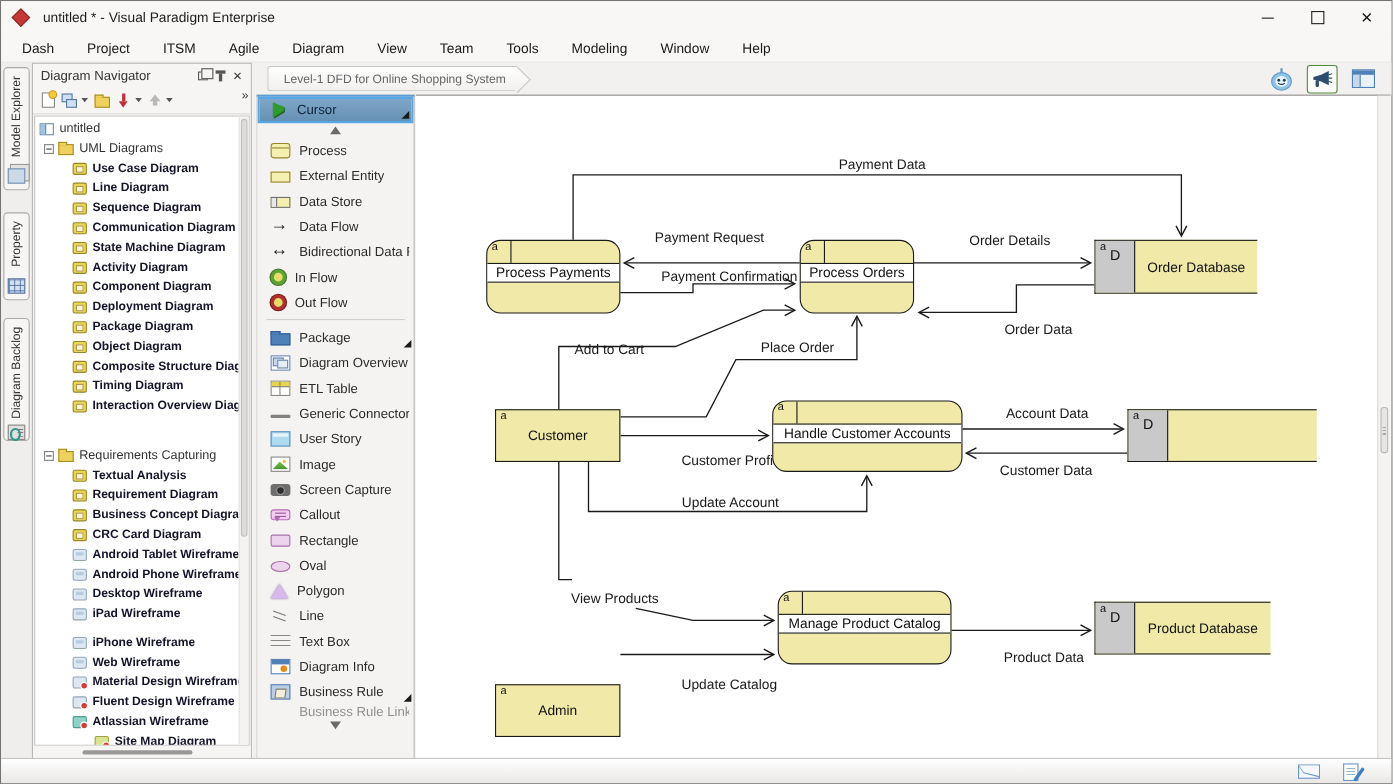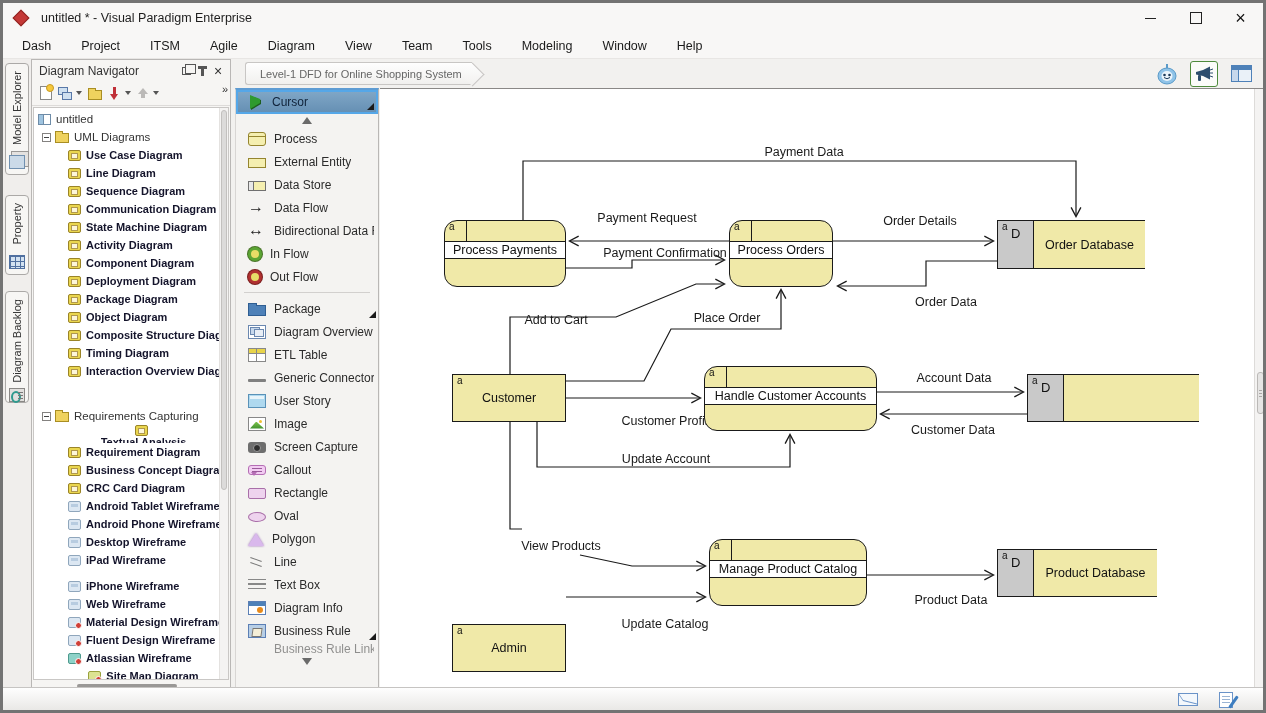--- a/index.html
+++ b/index.html
@@ -1,18 +1,18 @@
 <!DOCTYPE html>
 <html><head>
 <meta charset="utf-8">
 <style>
   *{margin:0;padding:0;box-sizing:border-box}
   html,body{background:#D8D8D8}
   body{font-family:"Liberation Sans",sans-serif}
-  #app{position:relative;width:1266px;height:713px;background:#F2F1EF;border:3px solid #737373;overflow:hidden}
+  #app{position:relative;width:1266px;height:713px;background:#F2F1EF;border:1px solid #737373;overflow:hidden}
 
   
   #titlebar{position:absolute;left:0;top:0;right:0;height:30px;background:#F8F7F6;display:flex;align-items:center}
   .logo{width:12px;height:12px;background:#C43836;border:1px solid #8E2422;transform:rotate(45deg);margin:0 14px 0 12px;flex:none}
   #win-title{font-size:12.5px;color:#1d1d1d}
   #win-controls{margin-left:auto;display:flex;height:100%}
   .wc{width:45px;height:100%;display:flex;align-items:center;justify-content:center}
   .wc-min::after{content:"";width:11px;border-top:1.2px solid #222}
   .wc-max::after{content:"";width:10px;height:10px;border:1.2px solid #222}
   .wc-close::after{content:"×";font-size:18px;color:#111;line-height:10px}
@@ -317,21 +317,21 @@
           </div>
           <div class="trow b" style="padding-left: 34px;">
             <span class="tic ic-y"></span>
             <span class="tlabel">Interaction Overview Diagram</span>
           </div>
           <div class="trow" style="padding-left: 8px; margin-top: 27px;">
             <span class="exp"></span>
             <span class="tic ic-folder"></span>
             <span class="tlabel">Requirements Capturing</span>
           </div>
-          <div class="trow b" style="padding-left: 34px; flex-direction: column;">
+          <div class="trow b" style="padding-left: 34px;">
             <span class="tic ic-y"></span>
             <span class="tlabel">Textual Analysis</span>
           </div>
           <div class="trow b" style="padding-left: 34px;">
             <span class="tic ic-y"></span>
             <span class="tlabel">Requirement Diagram</span>
           </div>
           <div class="trow b" style="padding-left: 34px;">
             <span class="tic ic-y"></span>
             <span class="tlabel">Business Concept Diagram</span>

